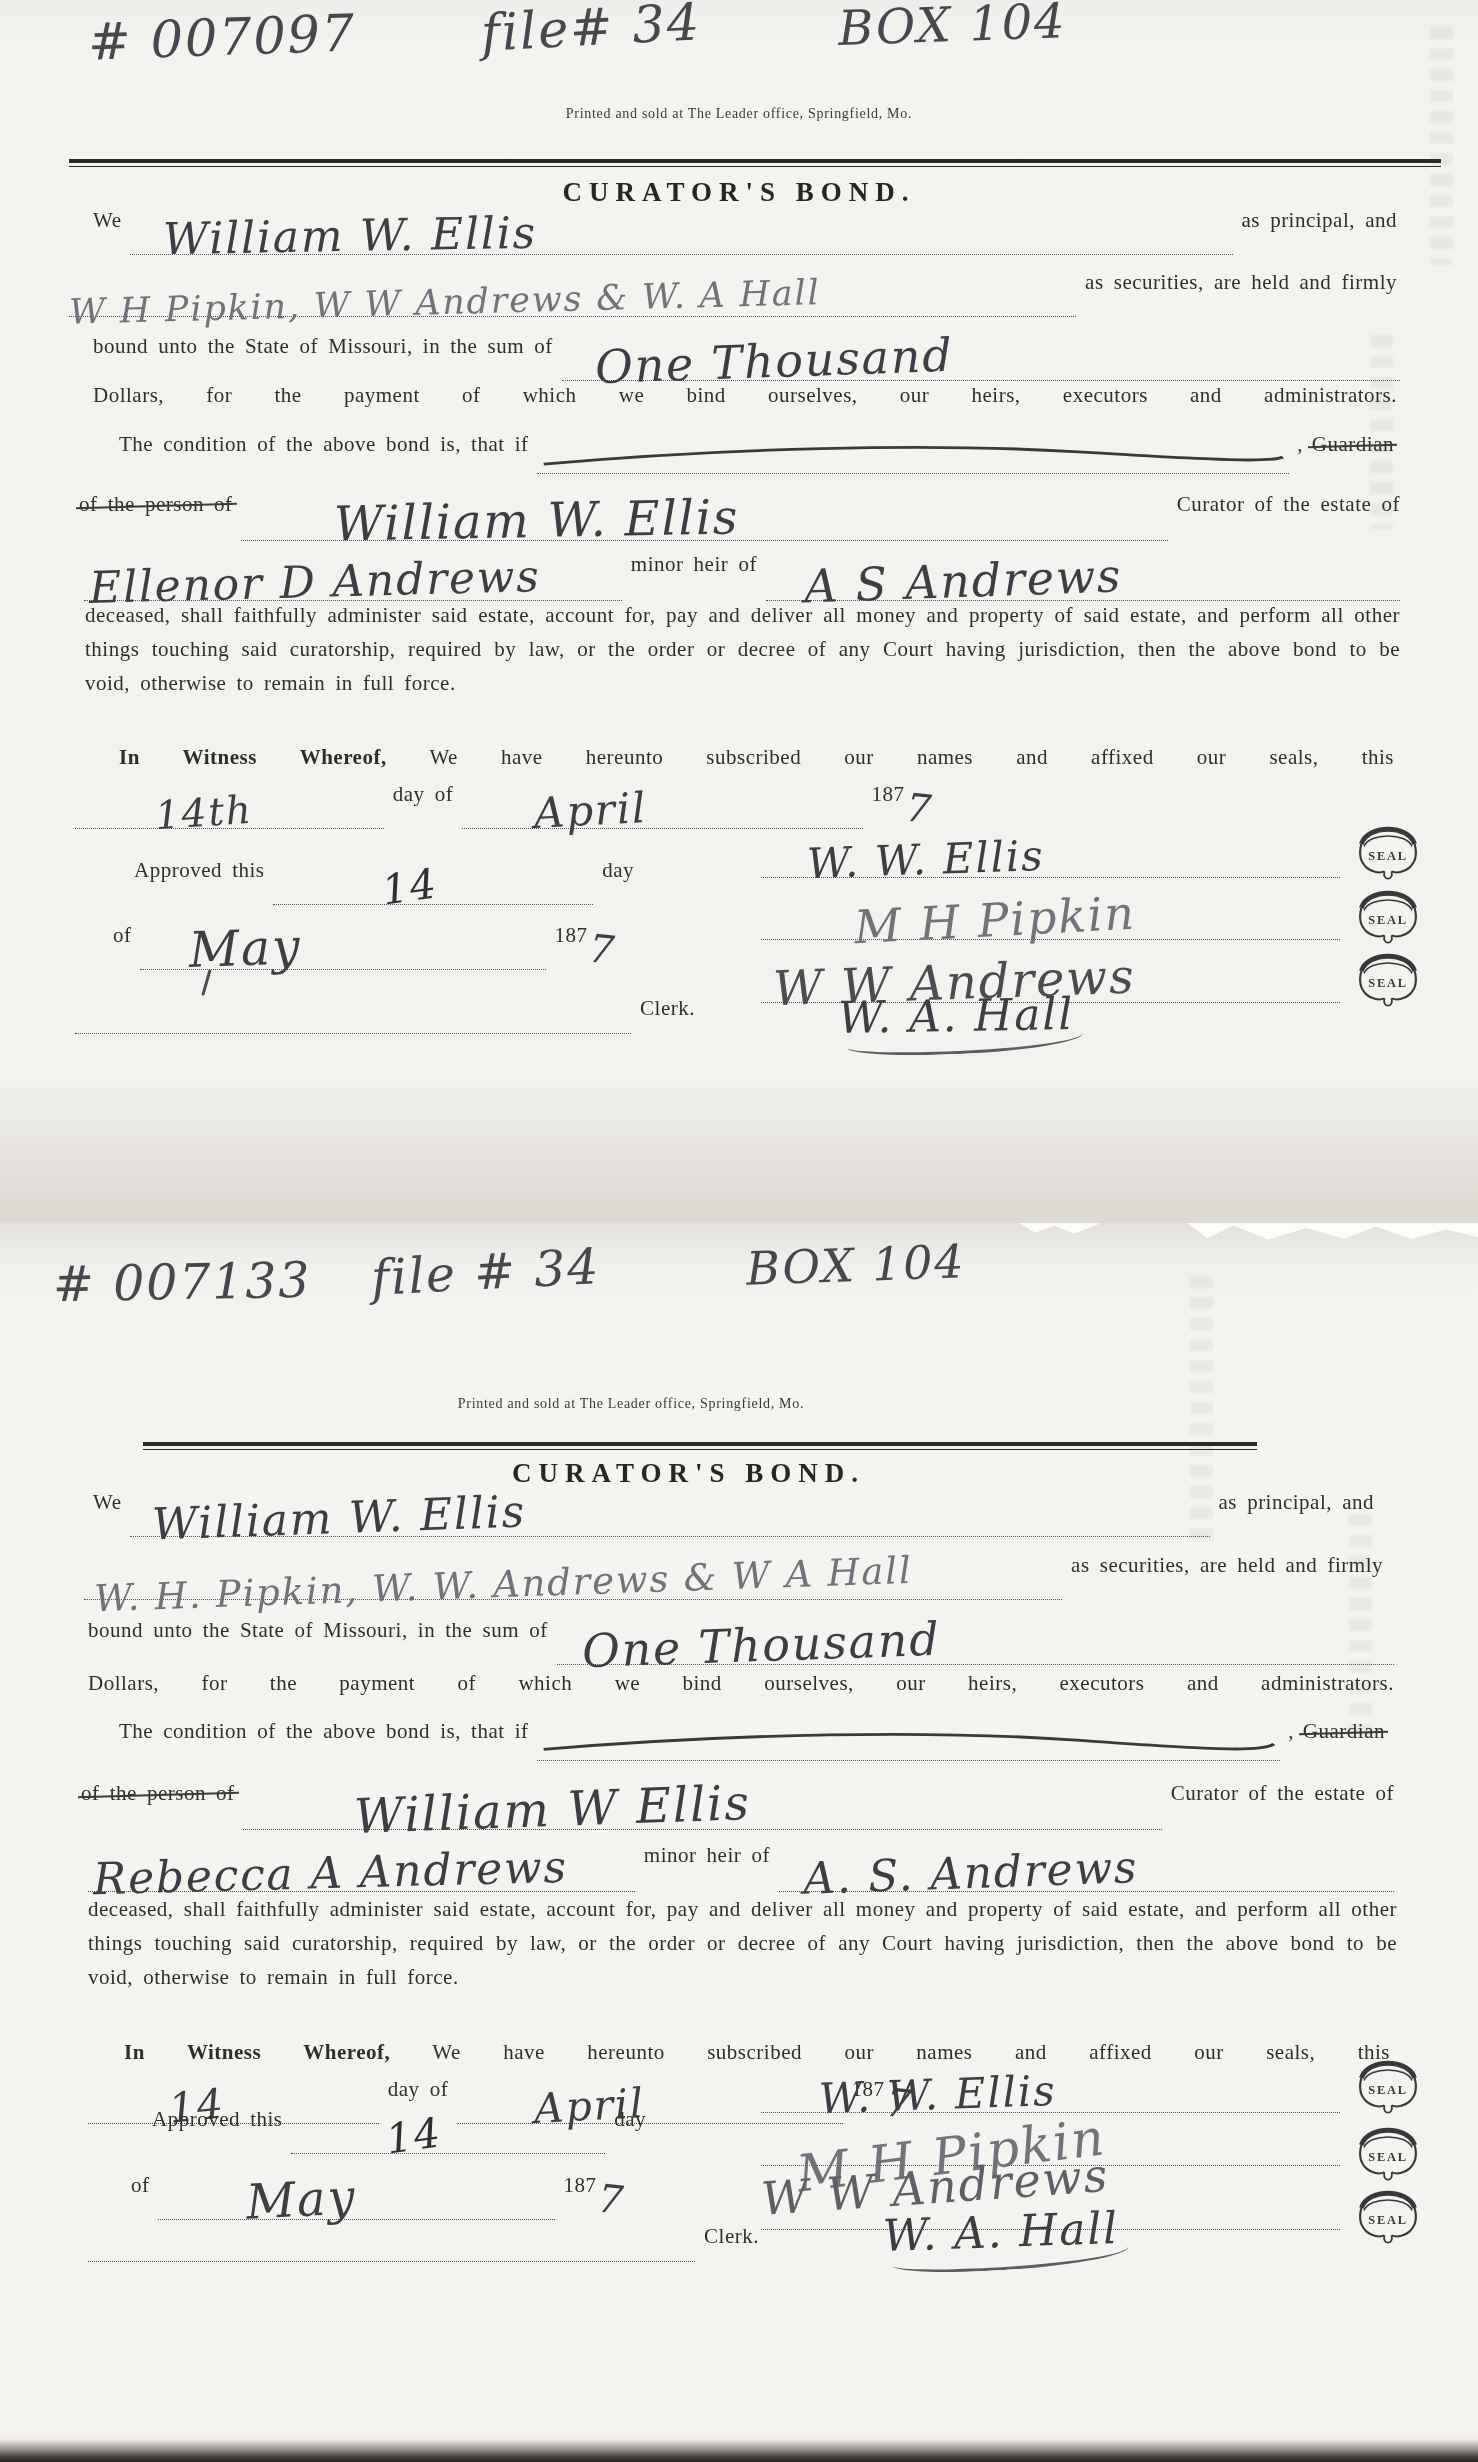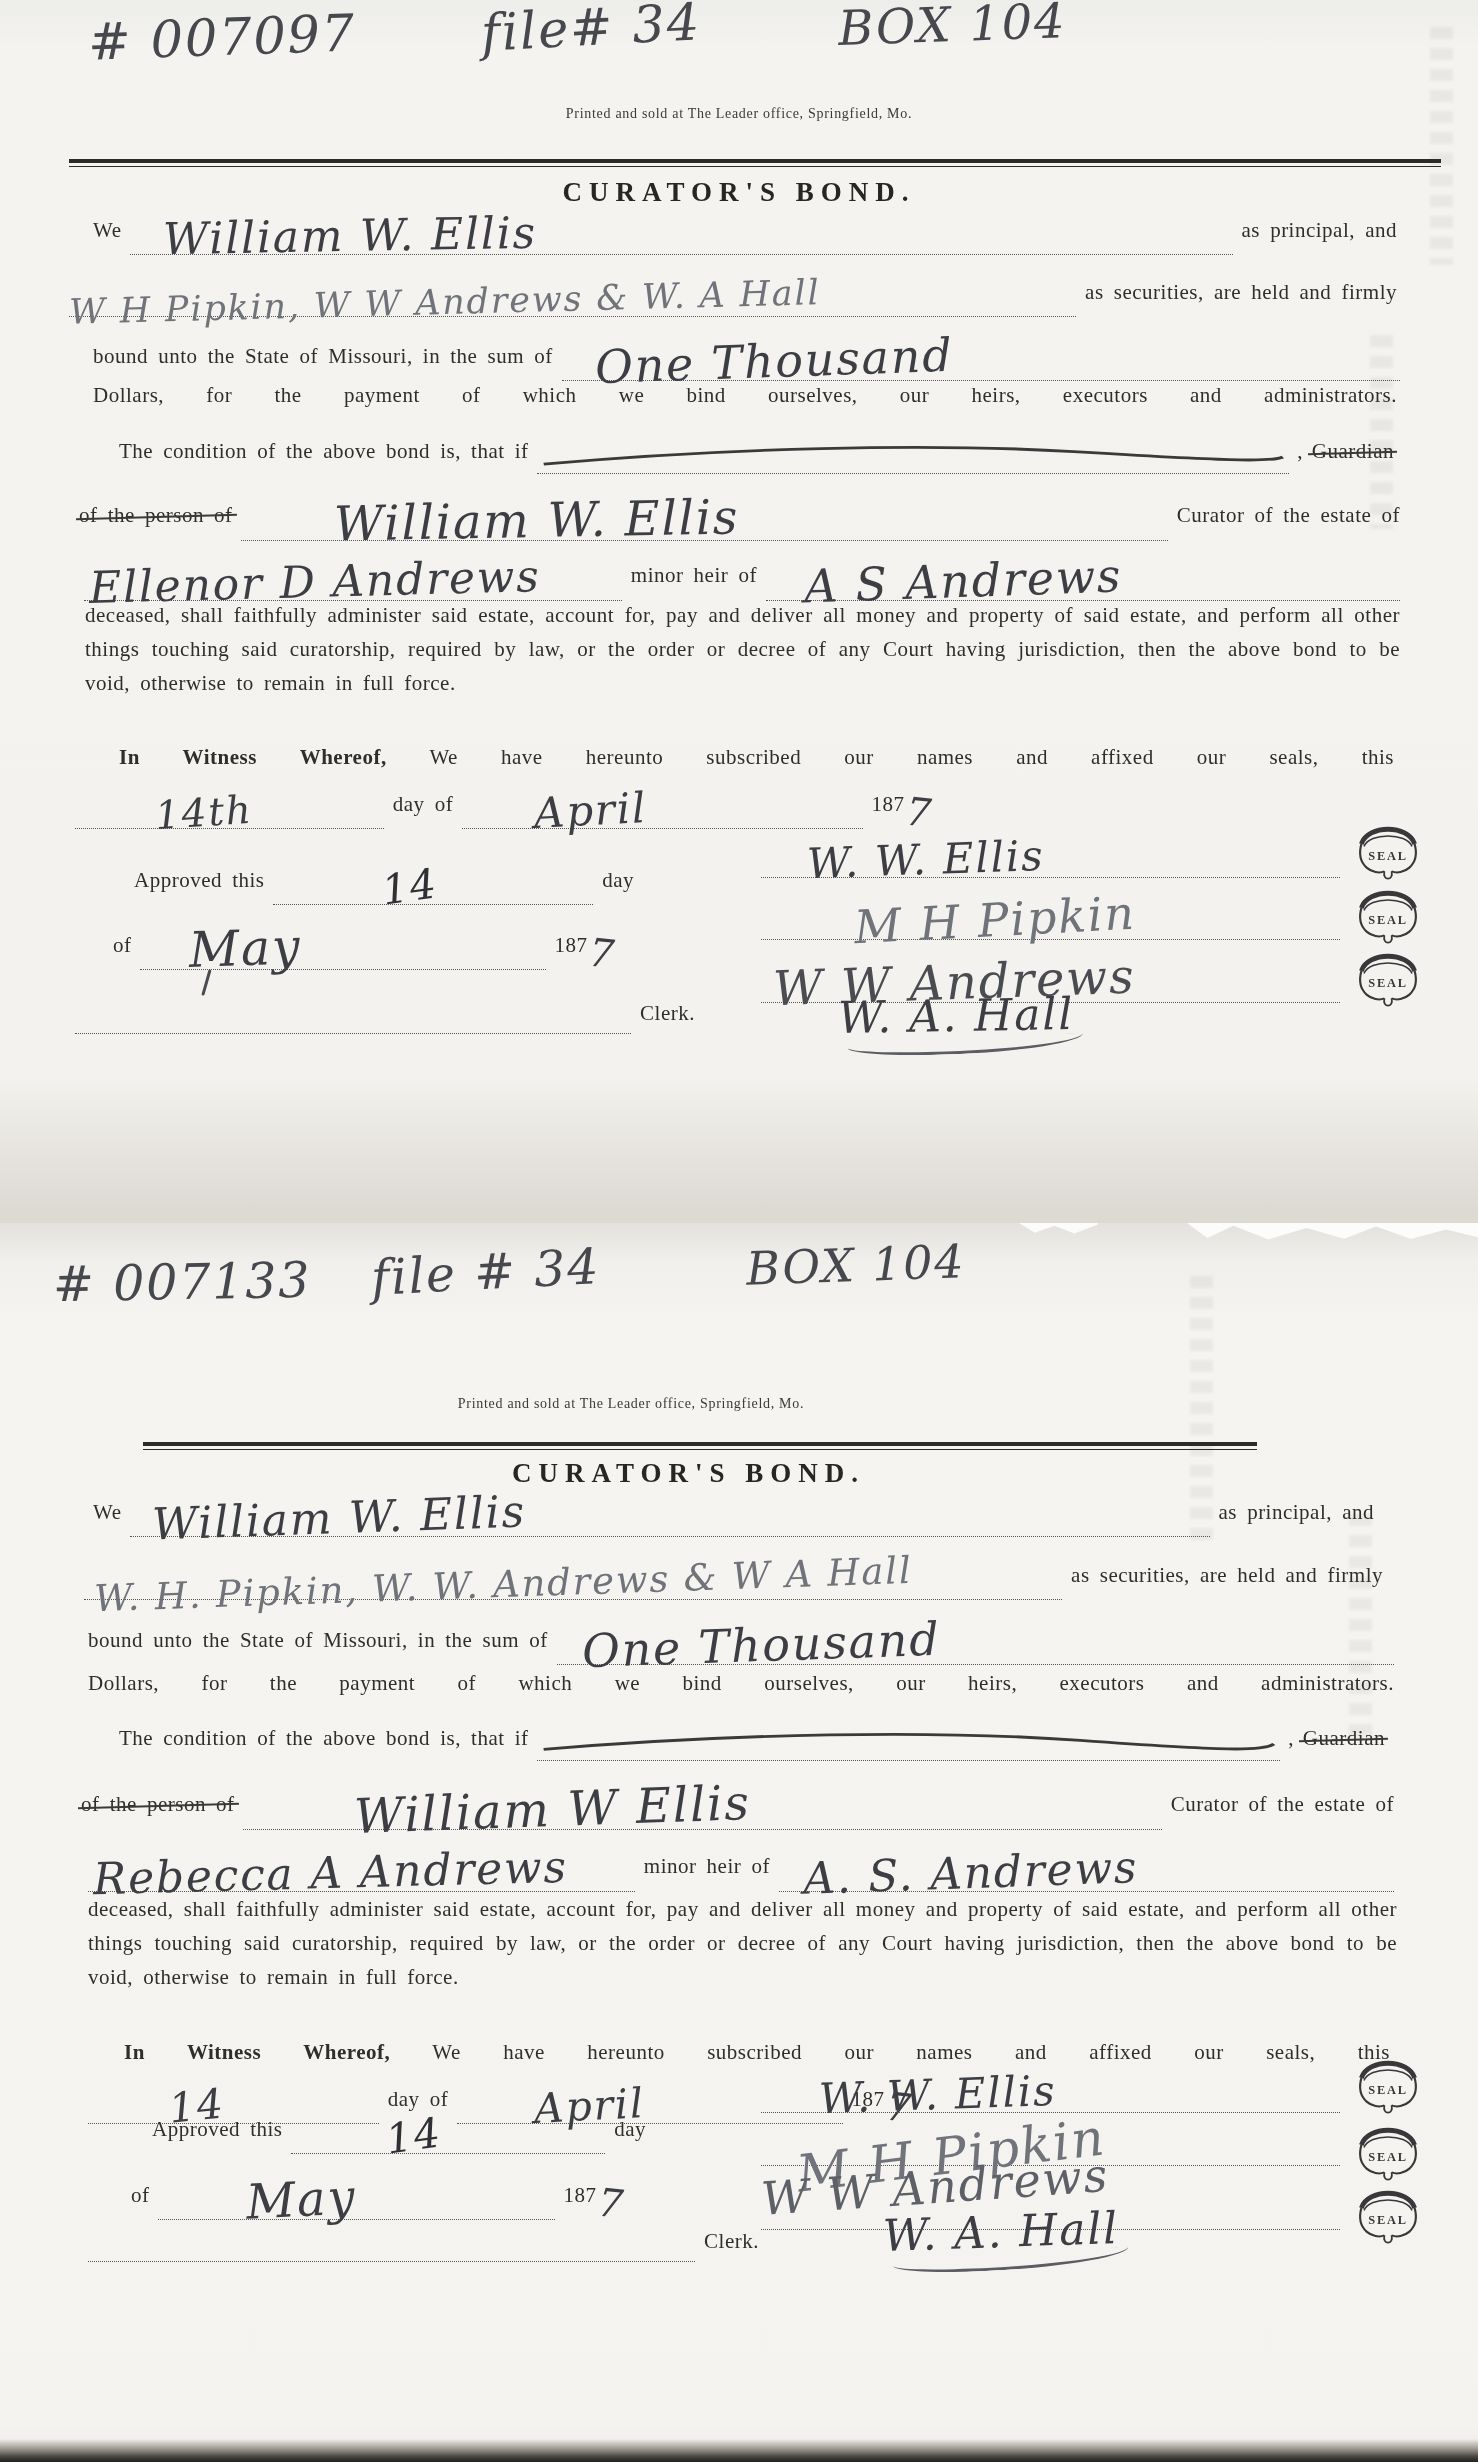--- a/index.html
+++ b/index.html
@@ -21,21 +21,21 @@
   .printed{font-size:21px;color:#2f2e2b;white-space:nowrap;letter-spacing:0.5px;word-spacing:4.4px;padding-bottom:1.8px;}
   .bold{font-weight:bold;}
   .para{position:absolute;margin:0;font-size:21px;line-height:34px;color:#2f2e2b;
         letter-spacing:0.5px;word-spacing:4.4px;text-align:justify;}
   .stretch{text-align:justify;-moz-text-align-last:justify;text-align-last:justify;}
   .imprint{position:absolute;margin:0;text-align:center;font-size:14px;color:#3b3a37;letter-spacing:0.7px;}
   .rule{position:absolute;border-top:4.4px solid #2c2b29;}
   .rule::after{content:"";display:block;margin-top:2.6px;border-top:1.8px solid #2c2b29;}
   .title{position:absolute;margin:0;text-align:center;font-size:27px;font-weight:bold;
          letter-spacing:7px;color:#262624;}
-  .row{position:absolute;display:flex;align-items:center;gap:8.8px;}
+  .row{position:absolute;display:flex;align-items:flex-start;gap:8.8px;}
   .fill{flex:1;position:relative;border-bottom:1.8px dotted #55534e;height:100%;}
   .fill .hw{position:absolute;bottom:-4.4px;}
   .struck{position:relative;}
   .struck::after{content:"";position:absolute;left:-3.5px;right:-3.5px;top:50%;height:0;
          border-top:2.6px solid #3a3a3a;transform:rotate(-1.6deg);}
   .strike-svg{position:absolute;left:0;bottom:0;width:100%;height:32px;}
   .strike-svg path{stroke:#3a3a3a;stroke-width:3.2;fill:none;}
   .sigline{position:absolute;border-bottom:1.8px dotted #55534e;}
   .sigline .hw{position:absolute;bottom:-3.5px;}
   .seal{position:absolute;width:78px;height:64px;}

